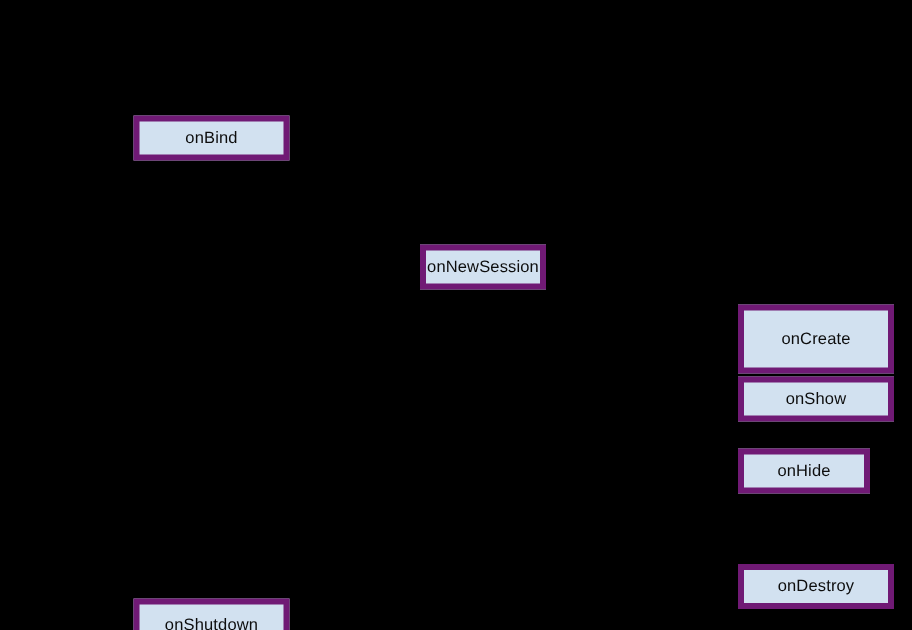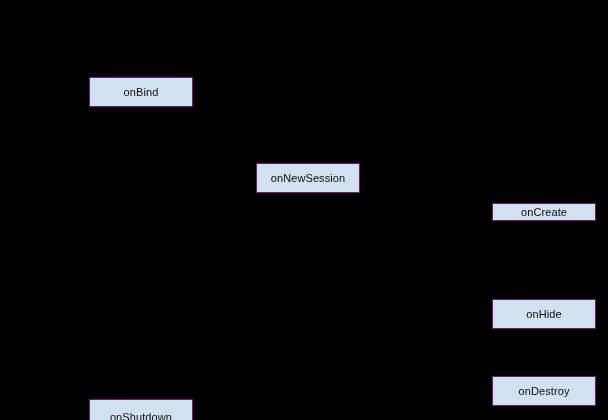--- a/index.html
+++ b/index.html
@@ -15,21 +15,21 @@
     position: relative;
     width: 608px;
     height: 420px;
     background: #000000;
     overflow: hidden;
   }
   .node {
     position: absolute;
     box-sizing: border-box;
     background: #d2e1f0;
-    border: 1px solid #701a75;
+    border: 4px solid #701a75;
     display: flex;
     align-items: center;
     justify-content: center;
     color: #0d0d0d;
     font-family: "Liberation Sans", sans-serif;
     font-size: 11px;
     line-height: 1;
     letter-spacing: 0.1px;
     white-space: nowrap;
     user-select: none;
@@ -42,30 +42,33 @@
 </head>
 <body>
 
 <div id="canvas">
 
   <div class="node" style="left:89px; top:77px; width:104px; height:30px;">
     <span class="node-label">onBind</span>
   </div>
 
 
-  <div class="node" style="left:256px; top:163px; width:104px; height:30px;">
+  <div class="node" style="left:280px; top:163px; width:84px; height:30px;">
     <span class="node-label">onNewSession</span>
   </div>
 
-  <div class="node" style="left:492px; top:203px; width:104px; height:18px;">
+  <div class="node" style="left:492px; top:203px; width:104px; height:46px;">
     <span class="node-label">onCreate</span>
   </div>
 
+  <div class="node" style="left:492px; top:251px; width:104px; height:30px;">
+    <span class="node-label">onShow</span>
+  </div>
 
-  <div class="node" style="left:492px; top:299px; width:104px; height:30px;">
+  <div class="node" style="left:492px; top:299px; width:88px; height:30px;">
     <span class="node-label">onHide</span>
   </div>
 
   <div class="node" style="left:89px; top:376px; width:104px; height:36px;margin-top:23px;">
     <span class="node-label">onShutdown</span>
   </div>
 
   <div class="node" style="left:492px; top:376px; width:104px; height:30px;text-align:center;">
     <span class="node-label">onDestroy</span>
   </div>

